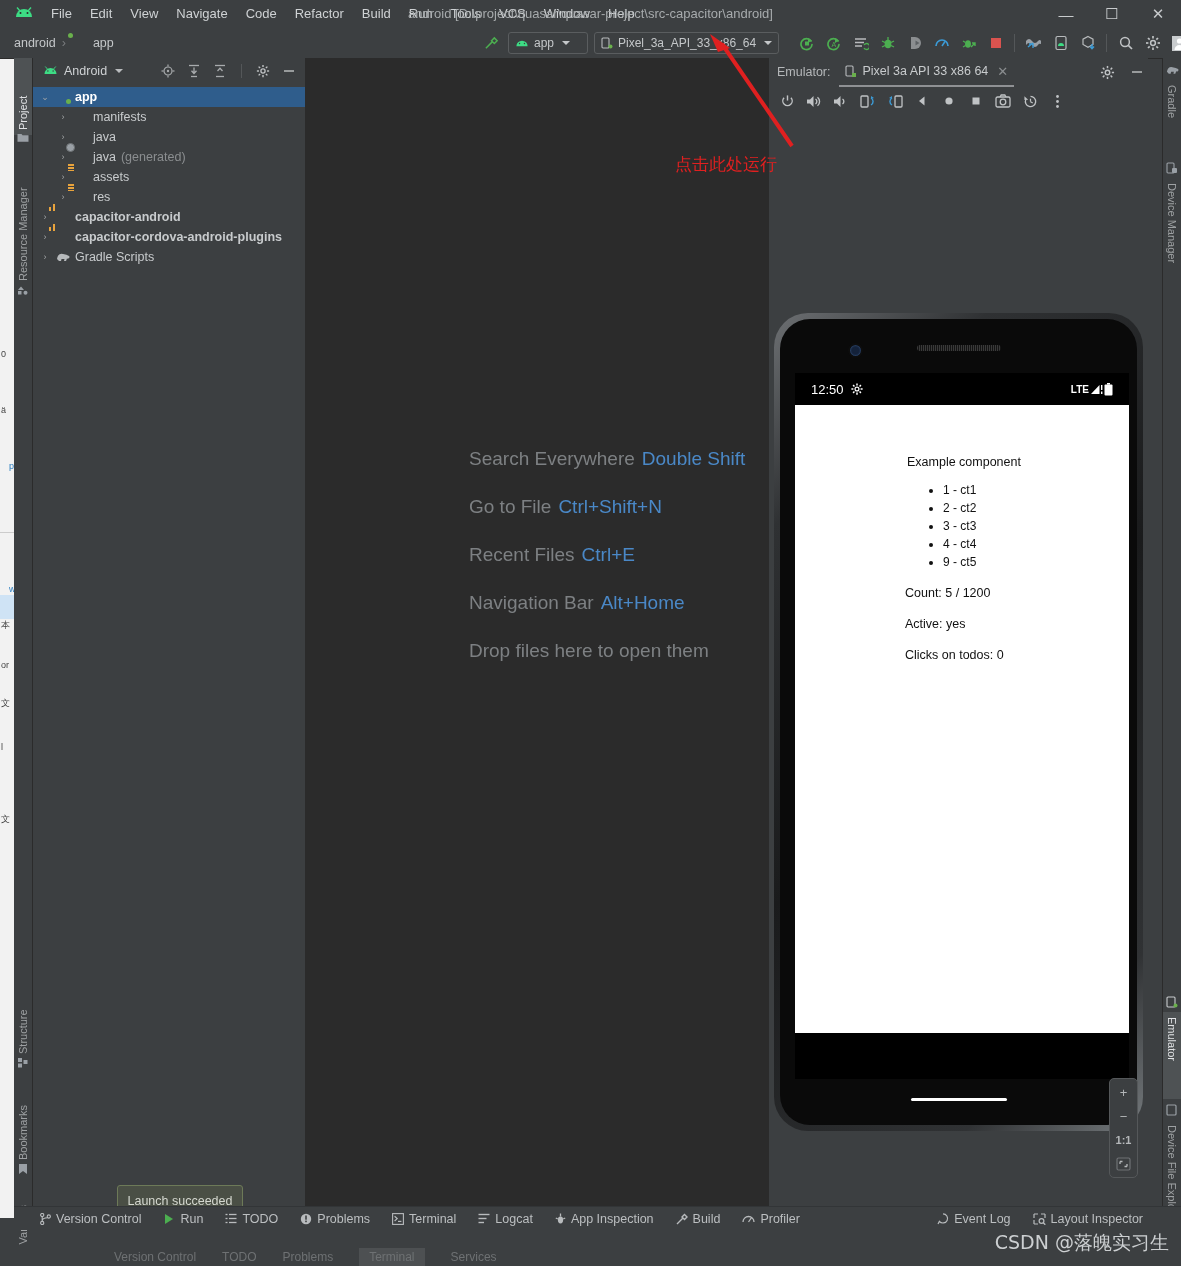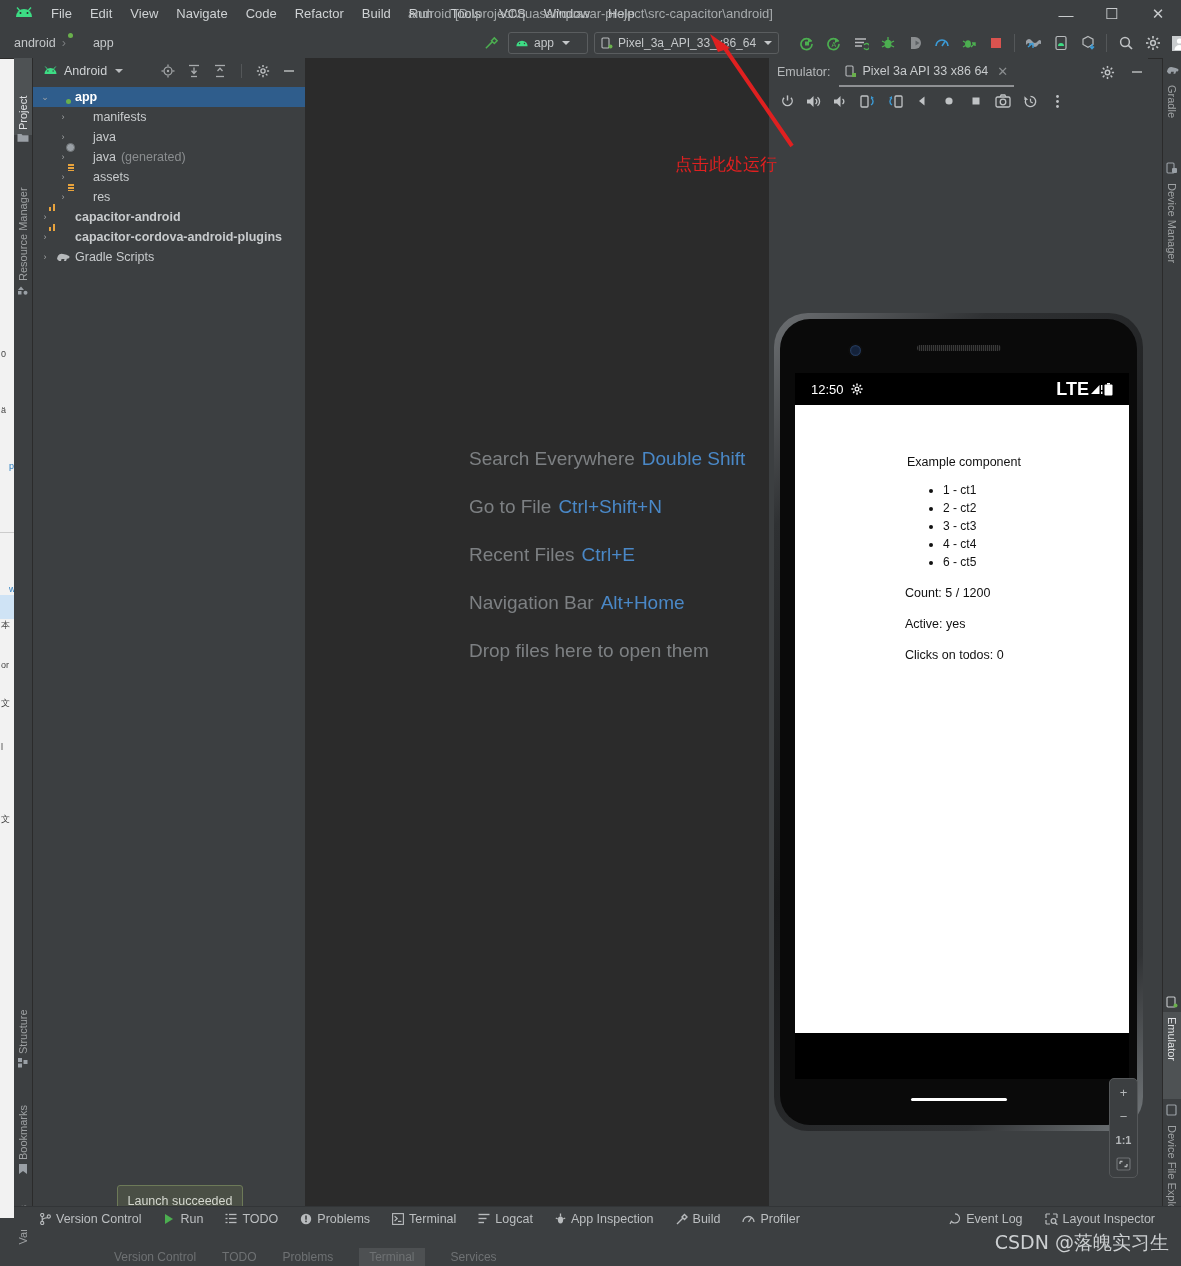--- a/index.html
+++ b/index.html
@@ -100,21 +100,21 @@
   .phone{position:absolute;left:5px;top:197px;width:369px;height:818px;}
   .phone-shell{position:absolute;inset:0;border-radius:34px;background:linear-gradient(135deg,#6d7073,#2f3133 18%,#1a1b1c 50%,#303234 85%,#757a7d);padding:3px;}
   .phone-body{position:absolute;left:6px;top:6px;right:6px;bottom:6px;border-radius:30px;background:#0a0a0a;overflow:hidden;}
   .phone-screen{position:absolute;left:15px;top:54px;width:334px;height:706px;background:#000;overflow:hidden;}
   .speaker{position:absolute;left:50%;top:26px;transform:translateX(-50%);width:84px;height:6px;border-radius:3px;
     background:repeating-linear-gradient(90deg,#3a3a3a 0 1px,#141414 1px 2px);}
   .camera{position:absolute;left:68px;top:24px;width:11px;height:11px;border-radius:50%;background:#14223a;border:2px solid #0d0d0d;box-shadow:inset 0 0 2px #4a6fa5;}
   .statusbar{height:32px;background:#000;display:flex;align-items:center;padding:0 16px;color:#fff;font-size:13px;}
   .statusbar .left{display:flex;align-items:center;gap:7px;}
   .statusbar .spacer{flex:1;}
-  .statusbar .right{display:flex;align-items:center;gap:1px;font-size:18px;font-weight:bold;}
+  .statusbar .right{display:flex;align-items:center;gap:1px;font-size:10px;font-weight:bold;}
   .appbar{height:46px;background:#1976d2;display:flex;align-items:center;padding:0 16px;color:#fff;}
   .appbar .ham{width:20px;height:14px;display:flex;flex-direction:column;justify-content:space-between;margin-right:18px;}
   .appbar .ham i{display:block;height:2px;background:#fff;border-radius:1px;}
   .appbar .t{font-size:18px;}
   .appbar .spacer{flex:1;}
   .appbar .v{font-size:12.5px;font-weight:bold;}
   .page{background:#fff;height:628px;position:relative;color:#000;}
   .page .hdr{position:absolute;left:112px;top:50px;font-size:12.5px;color:#111;}
   .page ul{position:absolute;left:130px;top:76px;margin:0;padding-left:18px;font-size:12px;color:#111;}
   .page ul li{line-height:18px;}
@@ -740,21 +740,21 @@
             </div>
 
 
             <div class="page">
               <div class="hdr">Example component</div>
               <ul>
                 <li>1 - ct1</li>
                 <li>2 - ct2</li>
                 <li>3 - ct3</li>
                 <li>4 - ct4</li>
-                <li>6 - ct5</li>
+                <li>9 - ct5</li>
               </ul>
               <div class="kv" style="top:181px;">Count: 5 / 1200</div>
               <div class="kv" style="top:212px;">Active: yes</div>
               <div class="kv" style="top:243px;">Clicks on todos: 0</div>
             </div>
           </div>
 
           <div class="navpill"></div>
         </div>
       </div>
@@ -880,21 +880,21 @@
     </div>
     <div class="spacer"></div>
     <div class="sitem">
       <span>
         <svg width="12" height="12" viewBox="0 0 12 12">
             <path d="M6 0.8 a4.6 4.6 0 1 1 -3.6 7.5 L1 11 L2.3 8.8" stroke="#b8bbbd" stroke-width="1.2" fill="none"></path>
           </svg>
       </span>
       <span>Event Log</span>
     </div>
-    <div class="sitem" style="padding-right:26px;">
+    <div class="sitem" style="padding-right:38px;">
       <span>
         <svg width="13" height="12" viewBox="0 0 13 12">
             <path d="M1 1 h4 M1 1 v4 M12 1 h-4 M12 1 v4 M1 11 h4 M1 11 v-4" stroke="#b8bbbd" stroke-width="1.2" fill="none"></path>
             <circle cx="8.5" cy="8" r="2.4" stroke="#b8bbbd" stroke-width="1.2" fill="none"></circle>
             <line x1="10.3" y1="9.8" x2="12.3" y2="11.8" stroke="#b8bbbd" stroke-width="1.3"></line>
           </svg>
       </span>
       <span>Layout Inspector</span>
     </div>
   </div>

